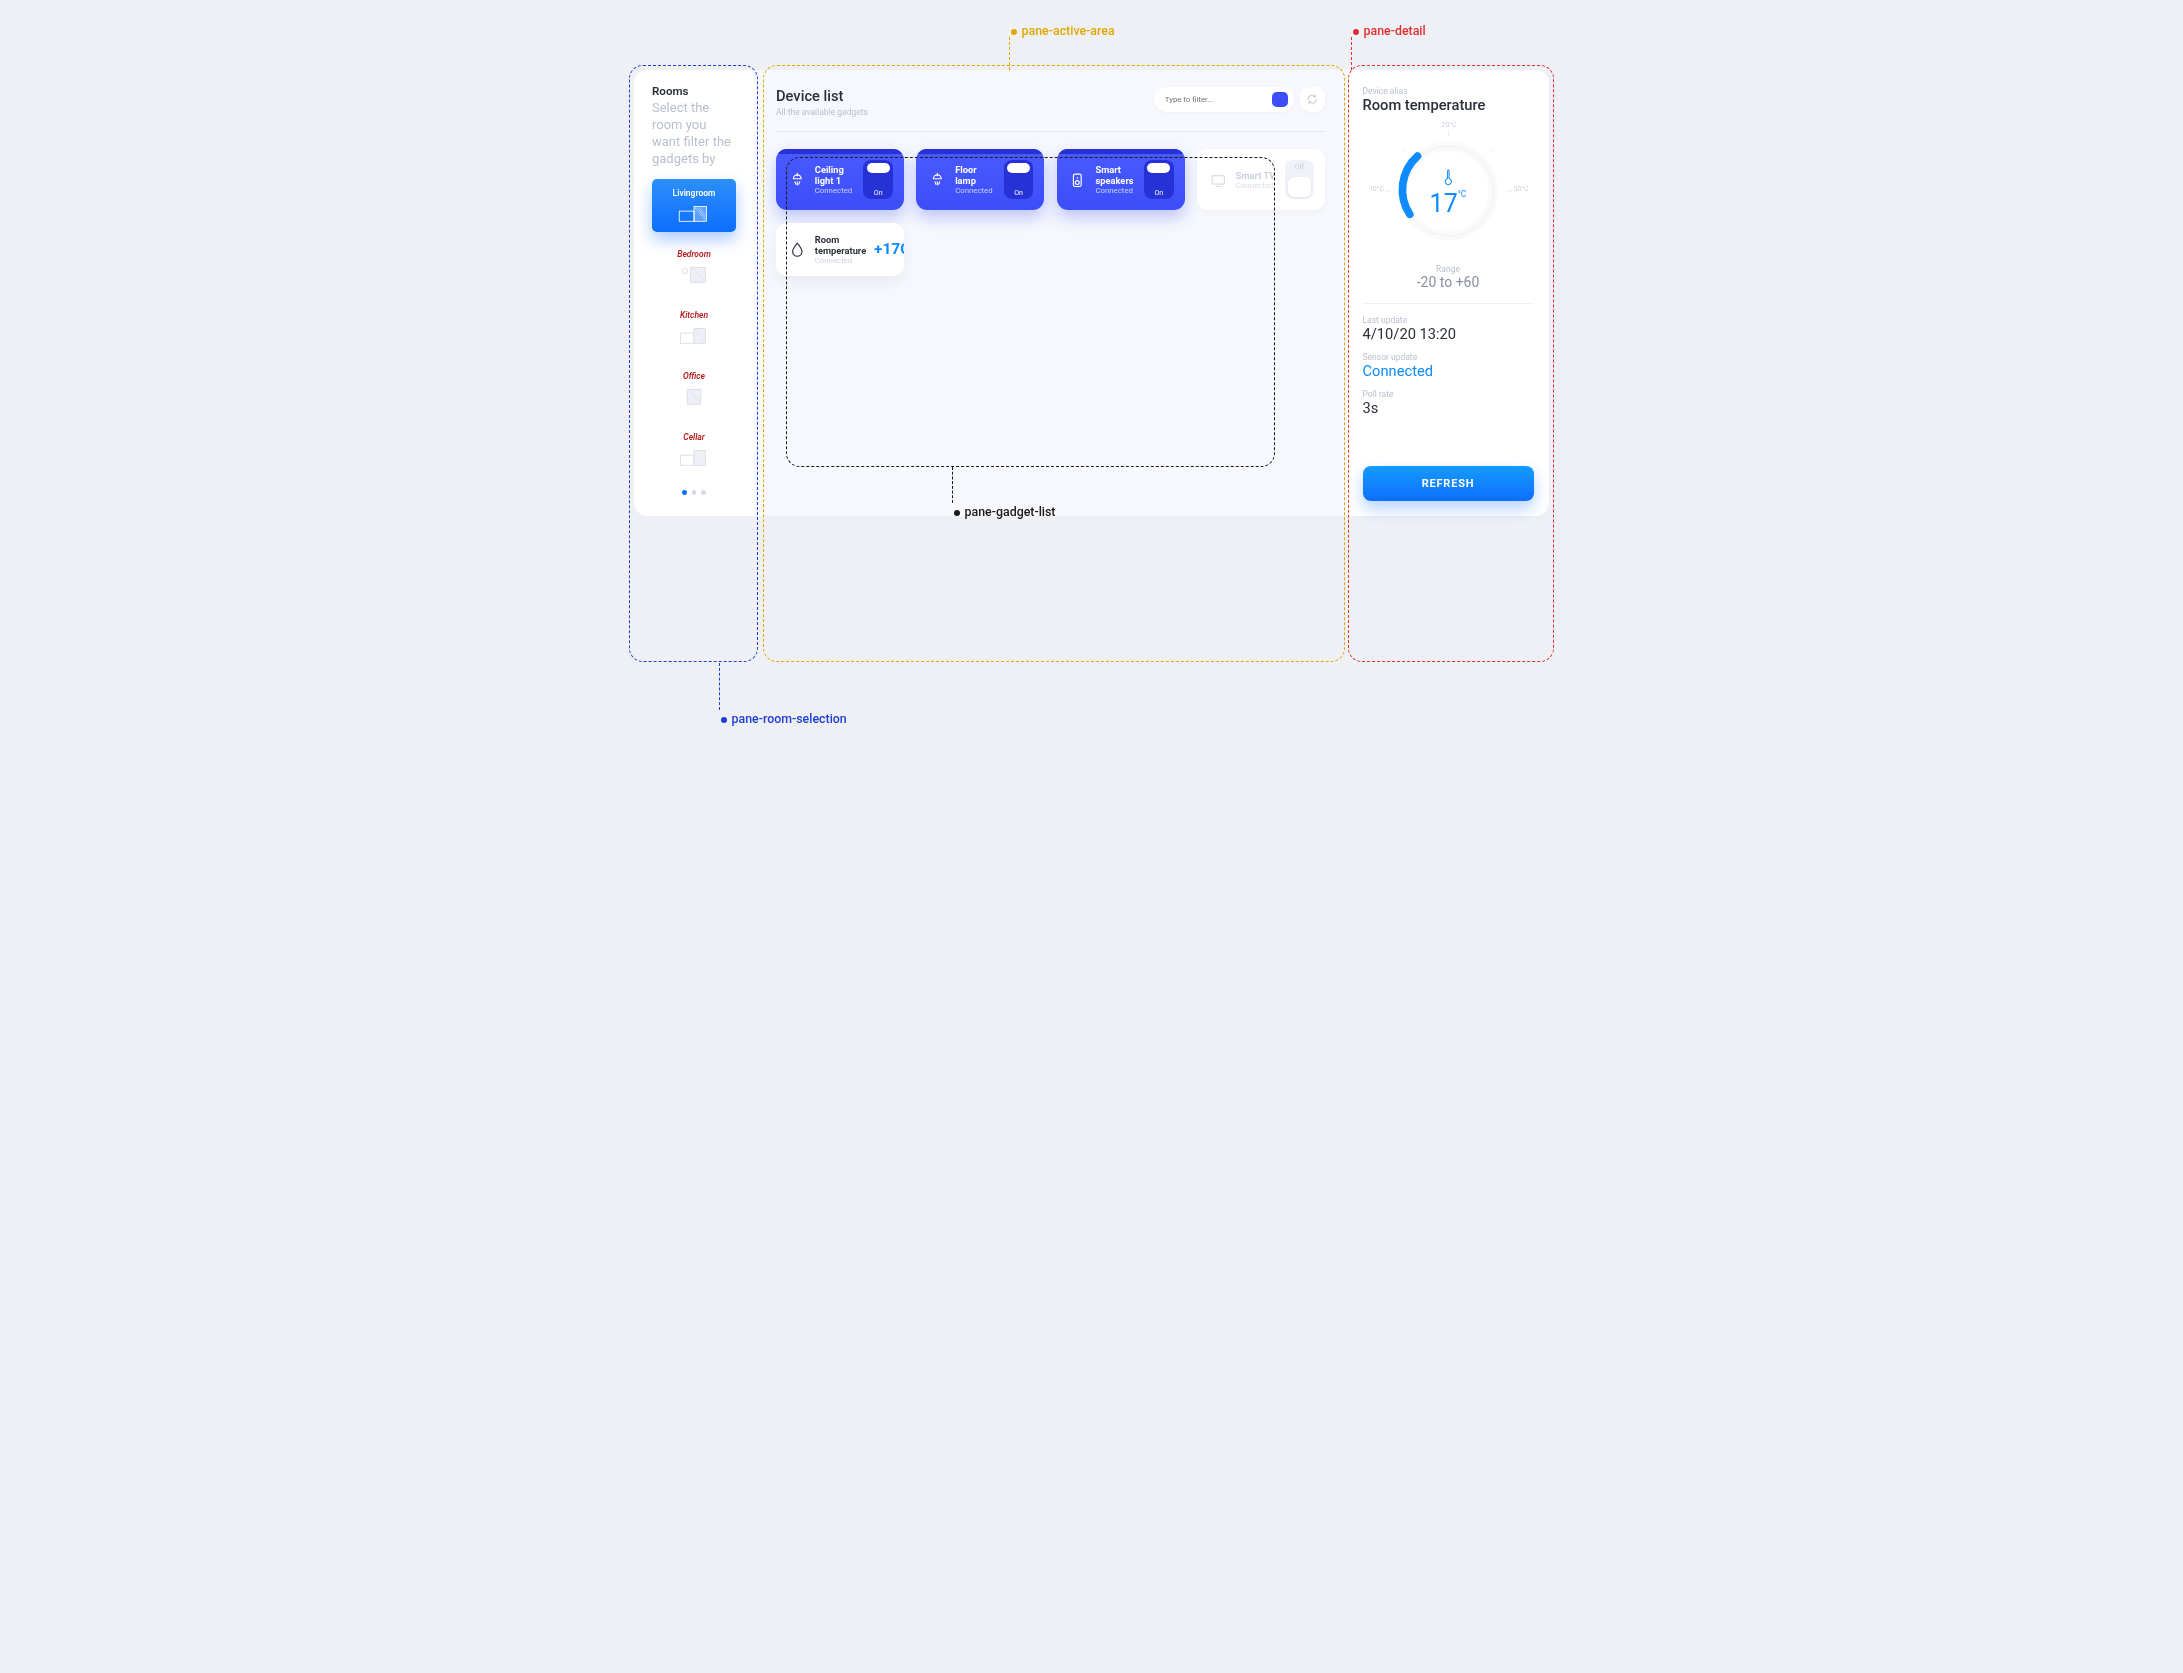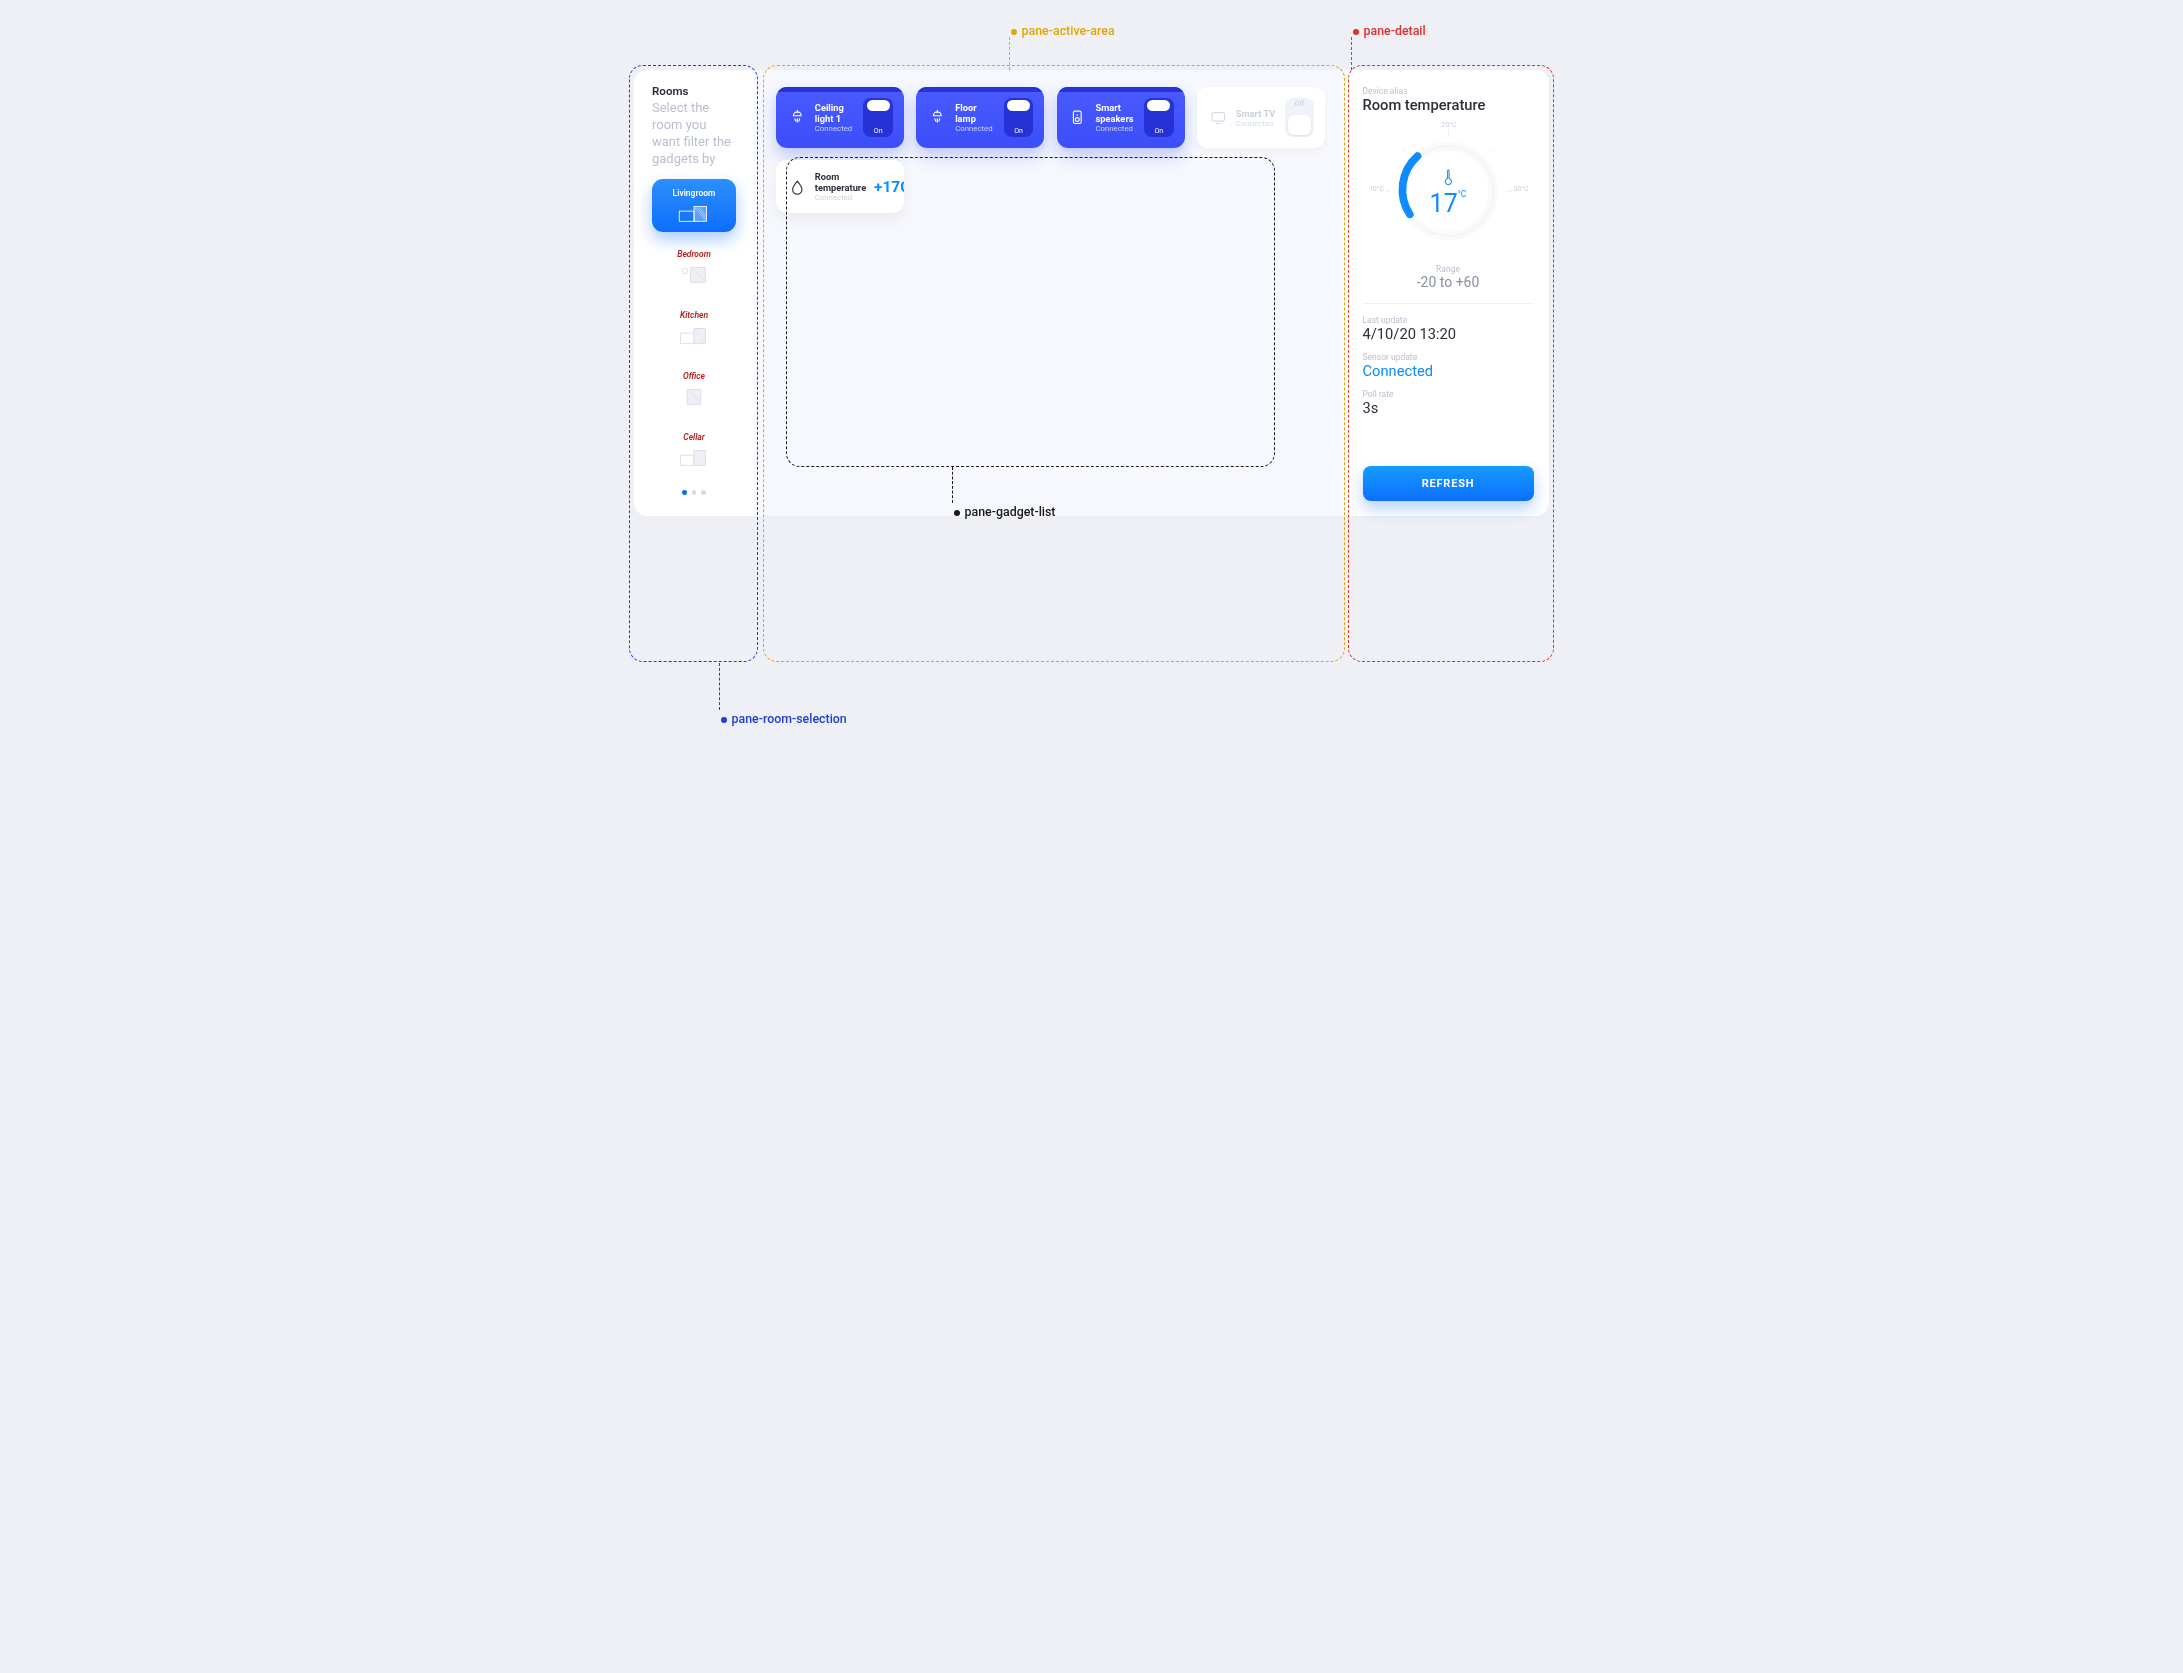--- a/index.html
+++ b/index.html
@@ -12,21 +12,21 @@
 .anno-label { position: absolute; font-size: 12.4px; font-weight: 500; z-index: 51; }
 .anno-dot { display:inline-block; width:6.2px; height:6.2px; border-radius:50%; vertical-align: middle; margin: 0 4.7px; }
 .anno-line { position:absolute; border-left: 1.6px dashed; z-index:50; }
 
 .card { display:flex; background: #fff; border-radius: 14px; overflow: visible; position: relative; }
 
 
 .sidebar { width: 120px; background: #fff; border-radius: 14px; padding: 14px 18px; position: relative; }
 .sidebar h3 { font-size: 11.6px; color: #2b2f3a; font-weight: 600; }
 .sidebar .sub { font-size: 13px; color: #b9bfcf; line-height: 1.3; margin-top:2.3px; margin-bottom: 11px; }
-.room { border-radius: 11px; padding: 9.3px 7.8px 6.2px; margin-bottom: 7.8px; text-align:center; cursor:pointer; }
+.room { border-radius: 5px; padding: 9.3px 7.8px 6.2px; margin-bottom: 7.8px; text-align:center; cursor:pointer; }
 .room .rlabel { font-size: 8.5px; font-weight:600; }
 .room.active { background: linear-gradient(180deg,#2c8ffc,#0d6efd); color:#fff; box-shadow: 0 7.8px 15.5px rgba(13,110,253,0.35); }
 .room.inactive { color:#b91c1c;font-style:italic; }
 .room-icon { margin-top: 4.7px; display:flex; justify-content:center; }
 .room-icon svg { width: 34px; height: 23px; }
 .dots { display:flex; gap:4.7px; justify-content:center; margin-top:14px; }
 .dots span { width:4.7px; height:4.7px; border-radius:50%; background:#d8dbe6; }
 .dots span.on { background:#0d6efd; }
 
 
@@ -162,20 +162,38 @@
       </div>
 
       <div class="dots">
         <span class="on"></span>
           <span></span>
           <span></span>
       </div>
     </div>
 
     <div class="middle">
+      <div class="mid-head">
+        <div>
+          <h2>Device list</h2>
+          <div class="sub">All the available gadgets</div>
+        </div>
+        <div class="search-wrap">
+          <div class="search">
+            <input placeholder="Type to filter..." style="">
+            <div class="sq"></div>
+          </div>
+          <div class="refresh-mini">
+            <svg width="12.4" height="12.4" viewBox="0 0 24 24">
+                <path d="M4 12a8 8 0 0 1 14-5M20 12a8 8 0 0 1-14 5" fill="none" stroke="#c9cedd" stroke-width="2" stroke-linecap="round"></path>
+                <path d="M18 3v4h-4M6 21v-4h4" fill="none" stroke="#c9cedd" stroke-width="2" stroke-linecap="round"></path>
+              </svg>
+          </div>
+        </div>
+      </div>
 
       <div class="gadgets">
 
         <div class="gadget on">
           <div class="gicon">
             <svg width="18.6" height="18.6" viewBox="0 0 24 24">
                 <path d="M12 3v3M7 10a5 5 0 0 1 10 0H7zM9 14l1 3M15 14l-1 3M12 14v4" stroke="#fff" stroke-width="1.5" fill="none" stroke-linecap="round"></path>
               </svg>
           </div>
           <div class="gtxt">

